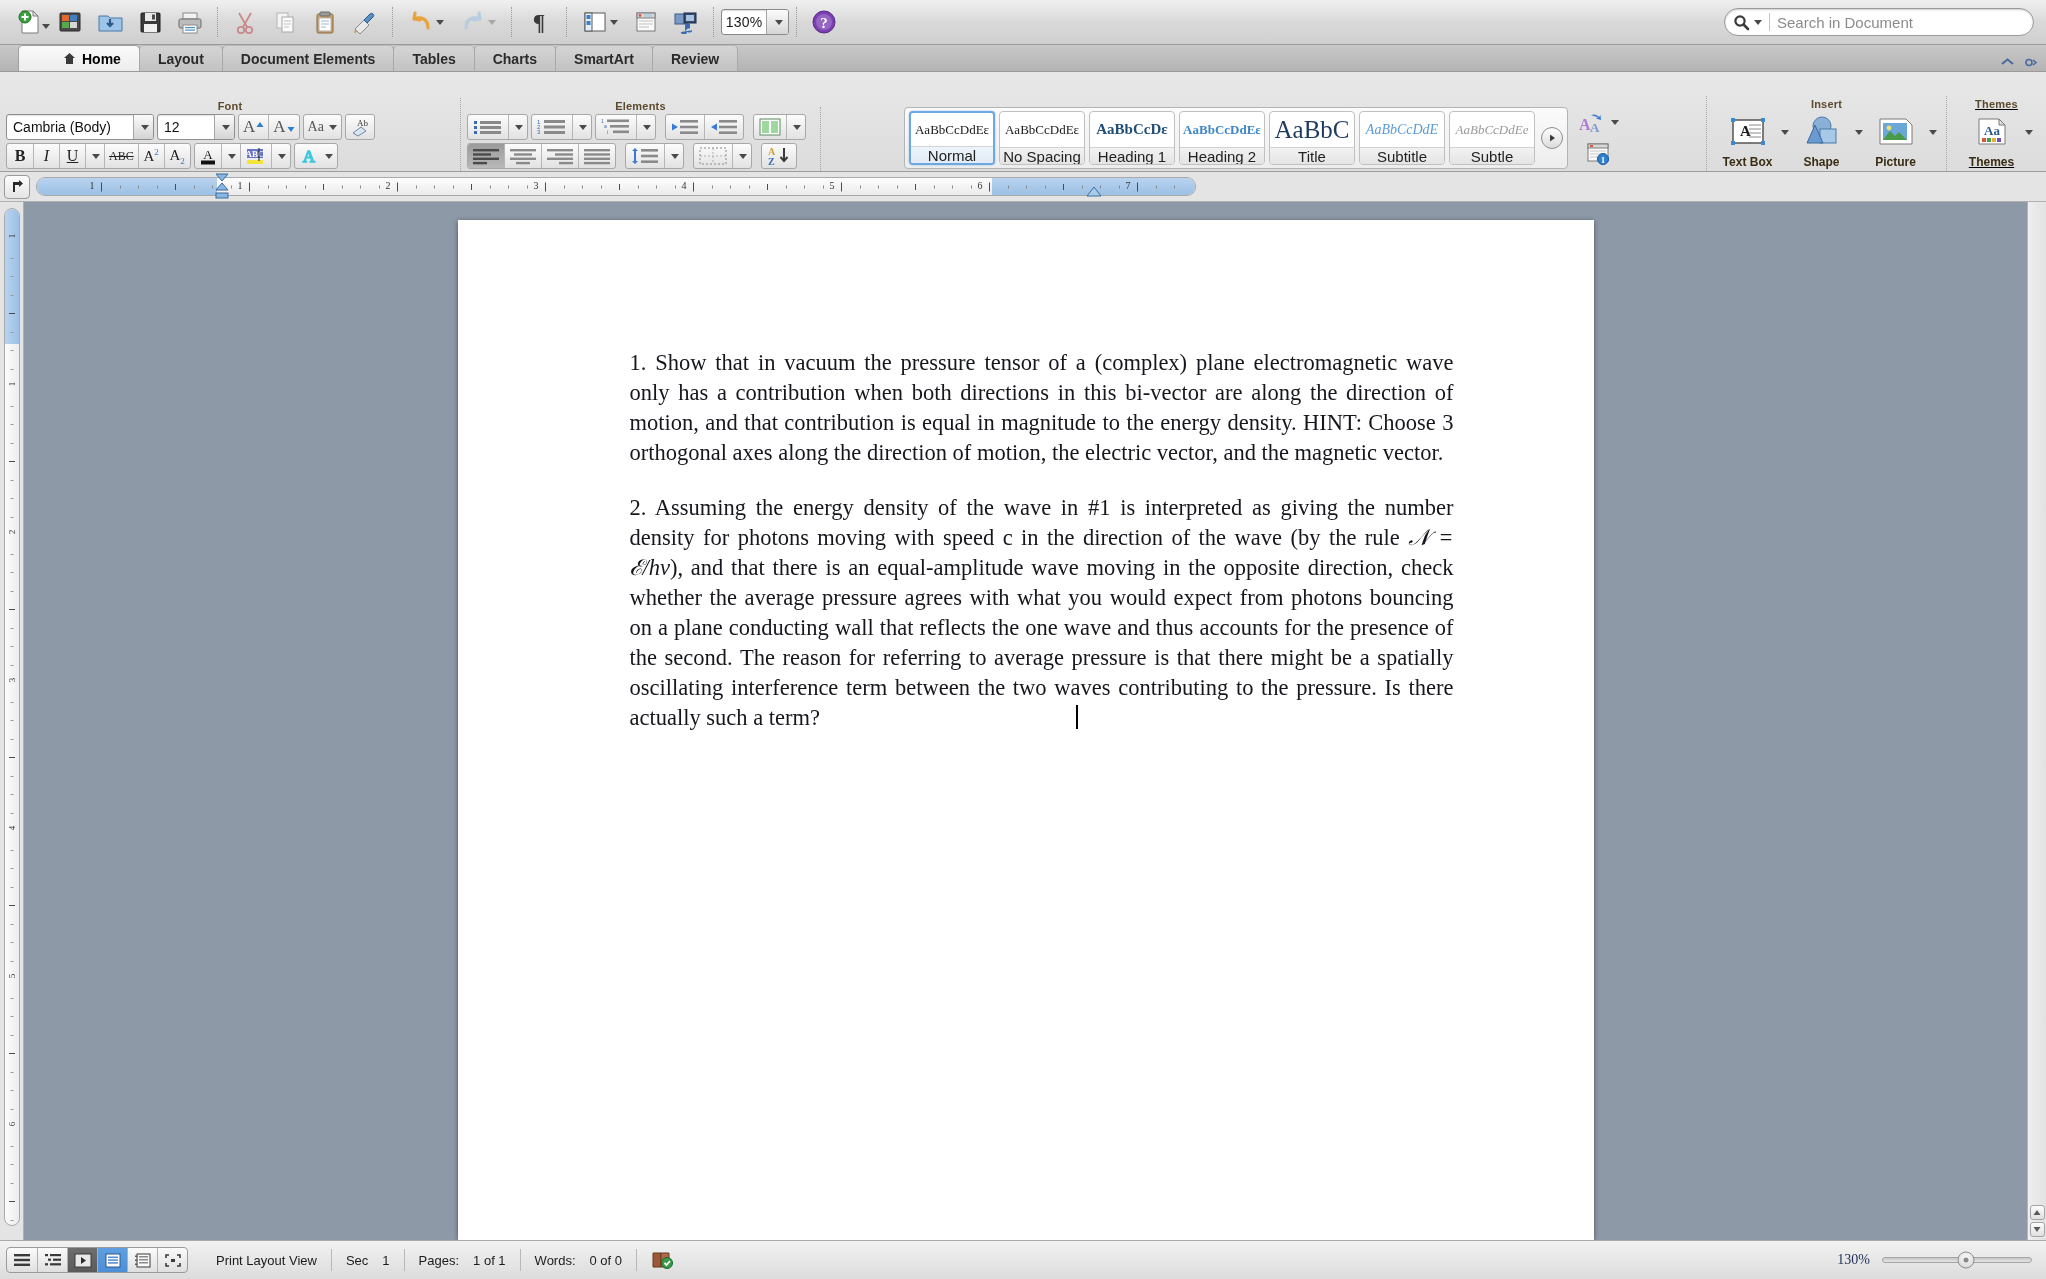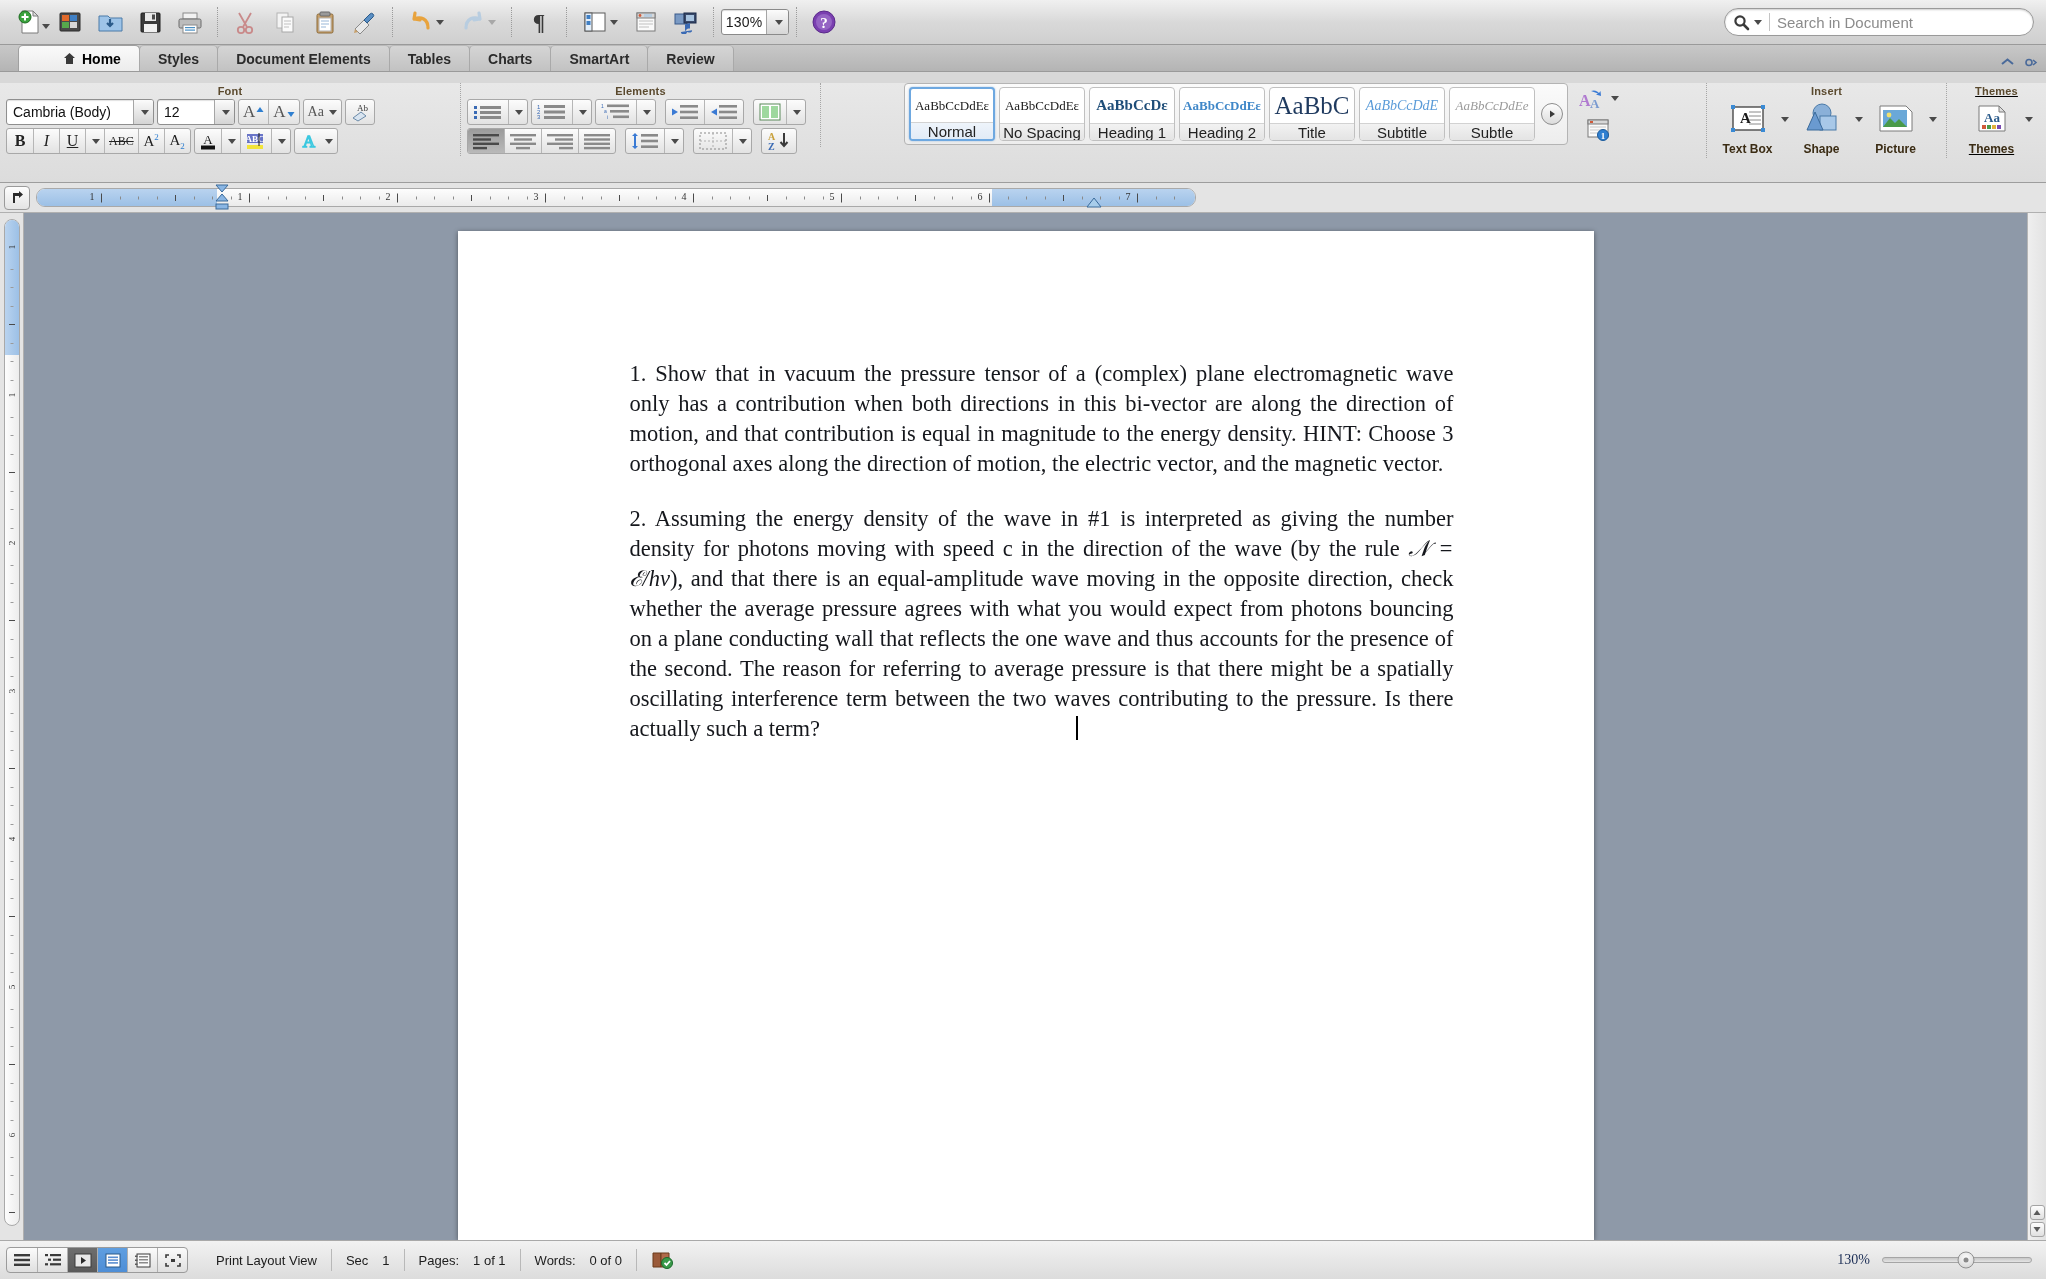--- a/index.html
+++ b/index.html
@@ -108,23 +108,22 @@
   .tab-right-ctl {
     position: absolute; right: 8px; bottom: 3px;
     display: flex; align-items: center; gap: 8px;
   }
 
   
   .ribbon {
     flex: 0 0 100px; height: 100px;
     background: linear-gradient(to bottom,#e8e8e8,#dcdcdc);
     border-bottom: 1px solid #9d9d9d;
-    display: flex; align-items: flex-start;
+    display: flex; align-items: flex-end;
     position: relative;
-    margin-top: 11px;
   }
   .rgroup {
     display: flex; flex-direction: column;
     position: relative;
     padding: 0 6px;
   }
   .rgroup + .rgroup { border-left: 1px dotted #a6a6a6; }
   .rgroup-title {
     text-align: center; font-size: 11px; color: #5b4a2e;
     font-weight: bold; letter-spacing: .2px;
@@ -569,21 +568,21 @@
 </div>
 
 <div class="tabbar">
   <div class="tab active">
     <svg width="13" height="13" viewBox="0 0 13 13">
       <path d="M6.5 1 L12 6 H10 V12 H3 V6 H1 Z" fill="#3a3a3a"></path>
     </svg>
     <span>Home</span>
   </div>
   <div class="tab">
-    <span>Styles</span>
+    <span>Layout</span>
   </div>
   <div class="tab">
     <span>Document Elements</span>
   </div>
   <div class="tab">
     <span>Tables</span>
   </div>
   <div class="tab">
     <span>Charts</span>
   </div>

